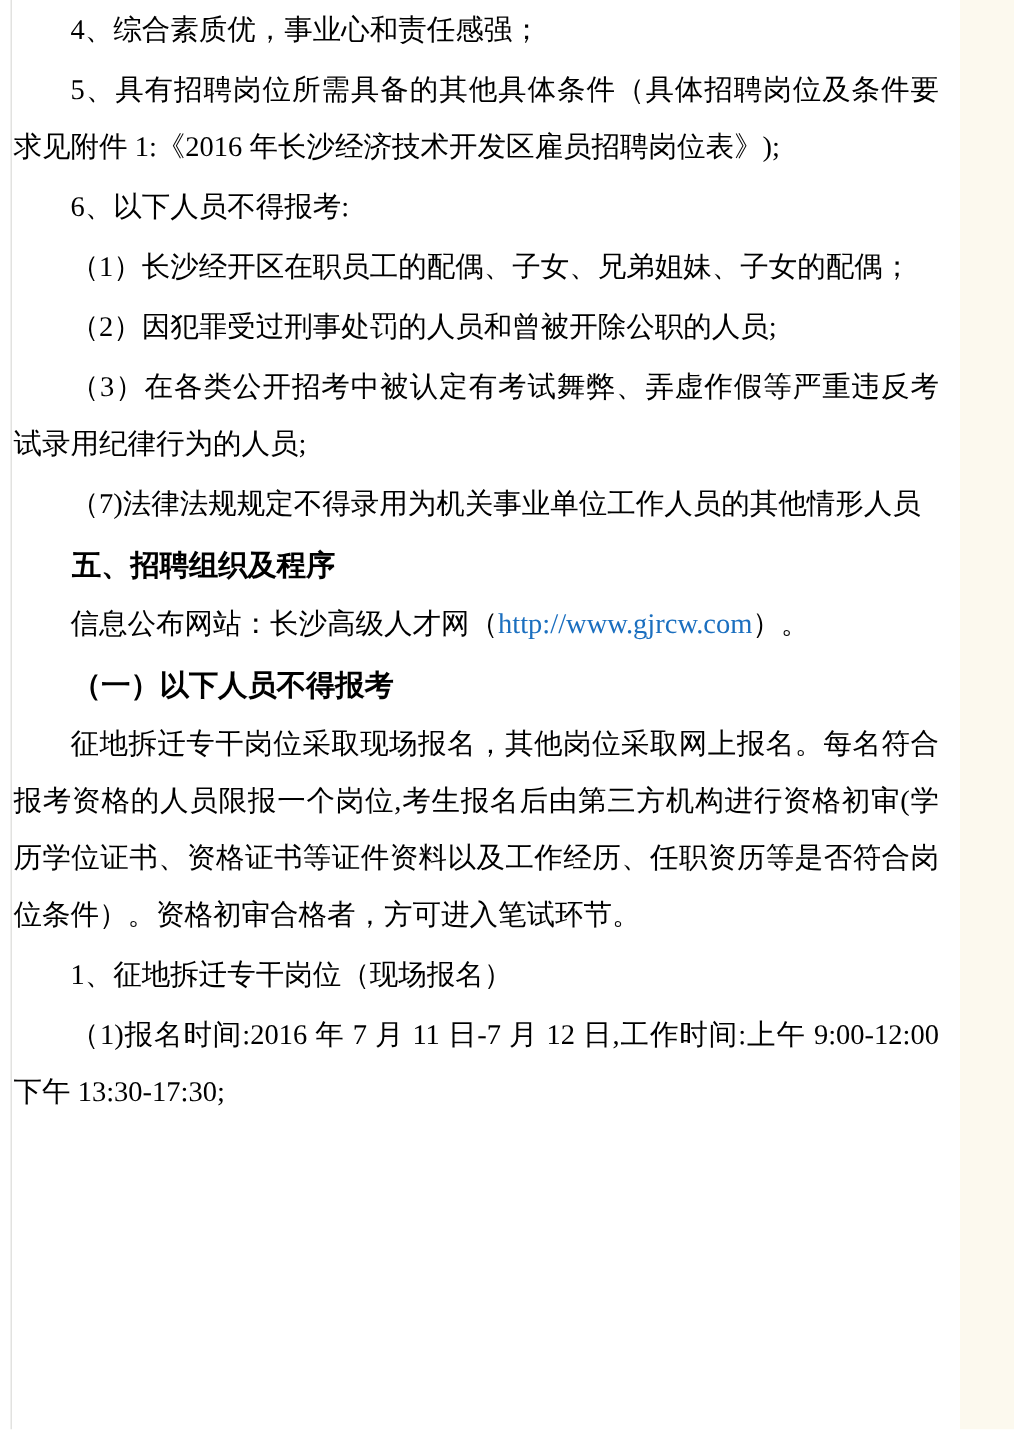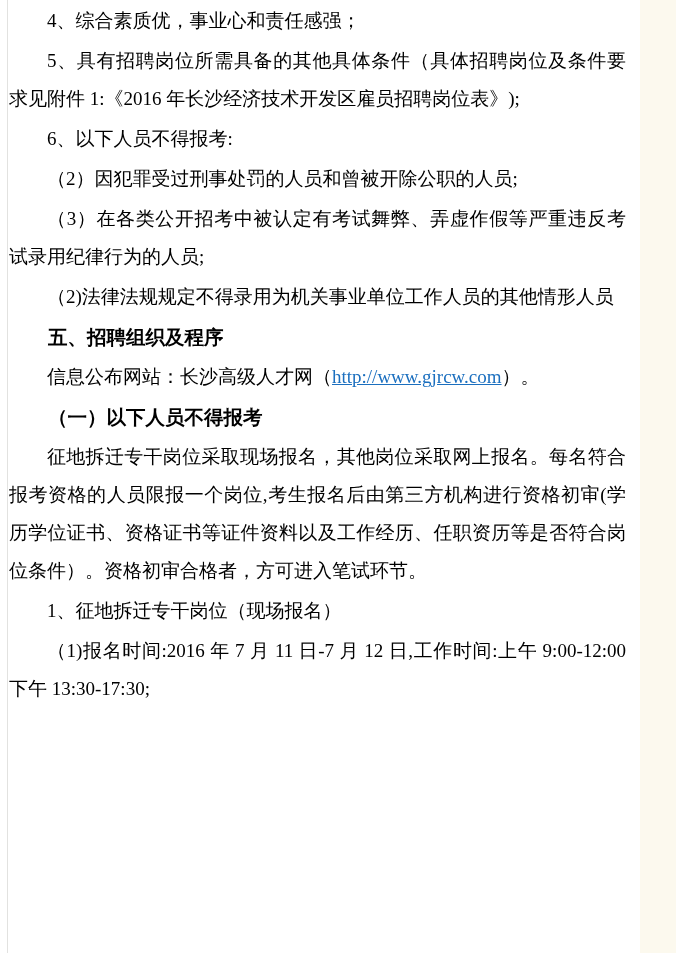--- a/index.html
+++ b/index.html
@@ -37,38 +37,38 @@
     margin:0 14px 2px 0;
     text-indent:2em;
   }
   .content p.h1, .content p.h2{
     font-family:"Liberation Sans","DejaVu Sans",sans-serif;
     font-weight:700;
     font-size:19.5px;
   }
   a.doc-link{
     color:var(--link-color);
-    text-decoration:underline;
     cursor:pointer;
   }
 </style>
 </head>
 <body>
 
 <div class="canvas">
   <div class="edge-line"></div>
   <div class="margin-strip"></div>
 
   <div class="content">
     <p>4、综合素质优，事业心和责任感强；</p>
     <p>5、具有招聘岗位所需具备的其他具体条件（具体招聘岗位及条件要求见附件 1:《2016 年长沙经济技术开发区雇员招聘岗位表》);</p>
     <p>6、以下人员不得报考:</p>
+    <p>（1）长沙经开区在职员工的配偶、子女、兄弟姐妹、子女的配偶；</p>
     <p>（2）因犯罪受过刑事处罚的人员和曾被开除公职的人员;</p>
     <p>（3）在各类公开招考中被认定有考试舞弊、弄虚作假等严重违反考试录用纪律行为的人员;</p>
-    <p>（2)法律法规规定不得录用为机关事业单位工作人员的其他情形人员</p>
+    <p>（7)法律法规规定不得录用为机关事业单位工作人员的其他情形人员</p>
     <p class="h1">五、招聘组织及程序</p>
     <p><span>信息公布网站：长沙高级人才网（</span><a class="doc-link">http://www.gjrcw.com</a><span>）。</span></p>
     <p class="h2">（一）以下人员不得报考</p>
     <p>征地拆迁专干岗位采取现场报名，其他岗位采取网上报名。每名符合报考资格的人员限报一个岗位,考生报名后由第三方机构进行资格初审(学历学位证书、资格证书等证件资料以及工作经历、任职资历等是否符合岗位条件）。资格初审合格者，方可进入笔试环节。</p>
     <p>1、征地拆迁专干岗位（现场报名）</p>
     <p>（1)报名时间:2016 年 7 月 11 日-7 月 12 日,工作时间:上午 9:00-12:00 下午 13:30-17:30;</p>
   </div>
 </div>
 
 </body></html>

